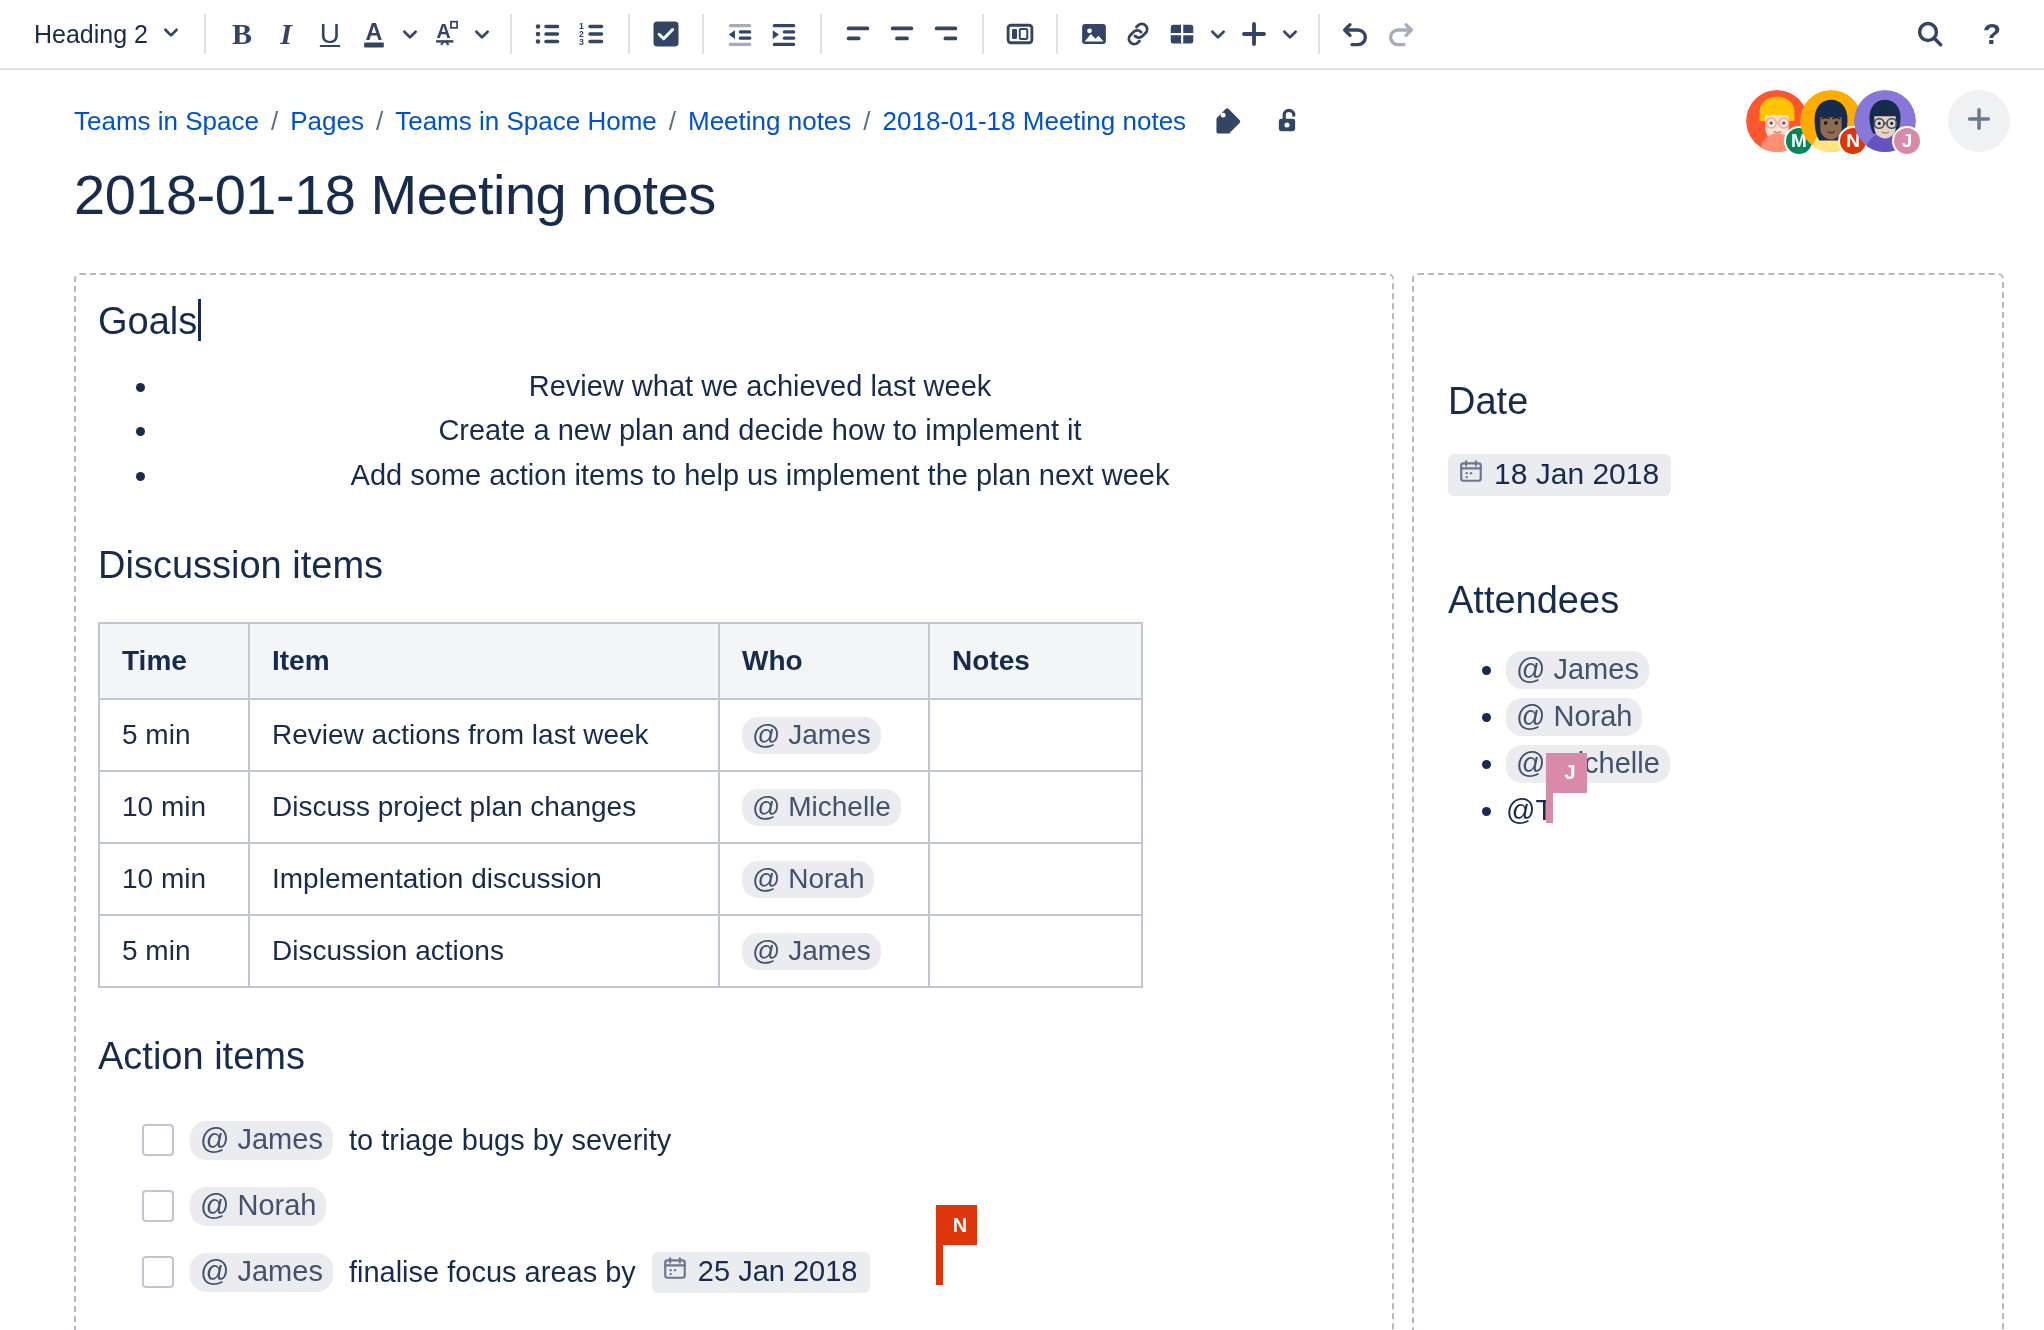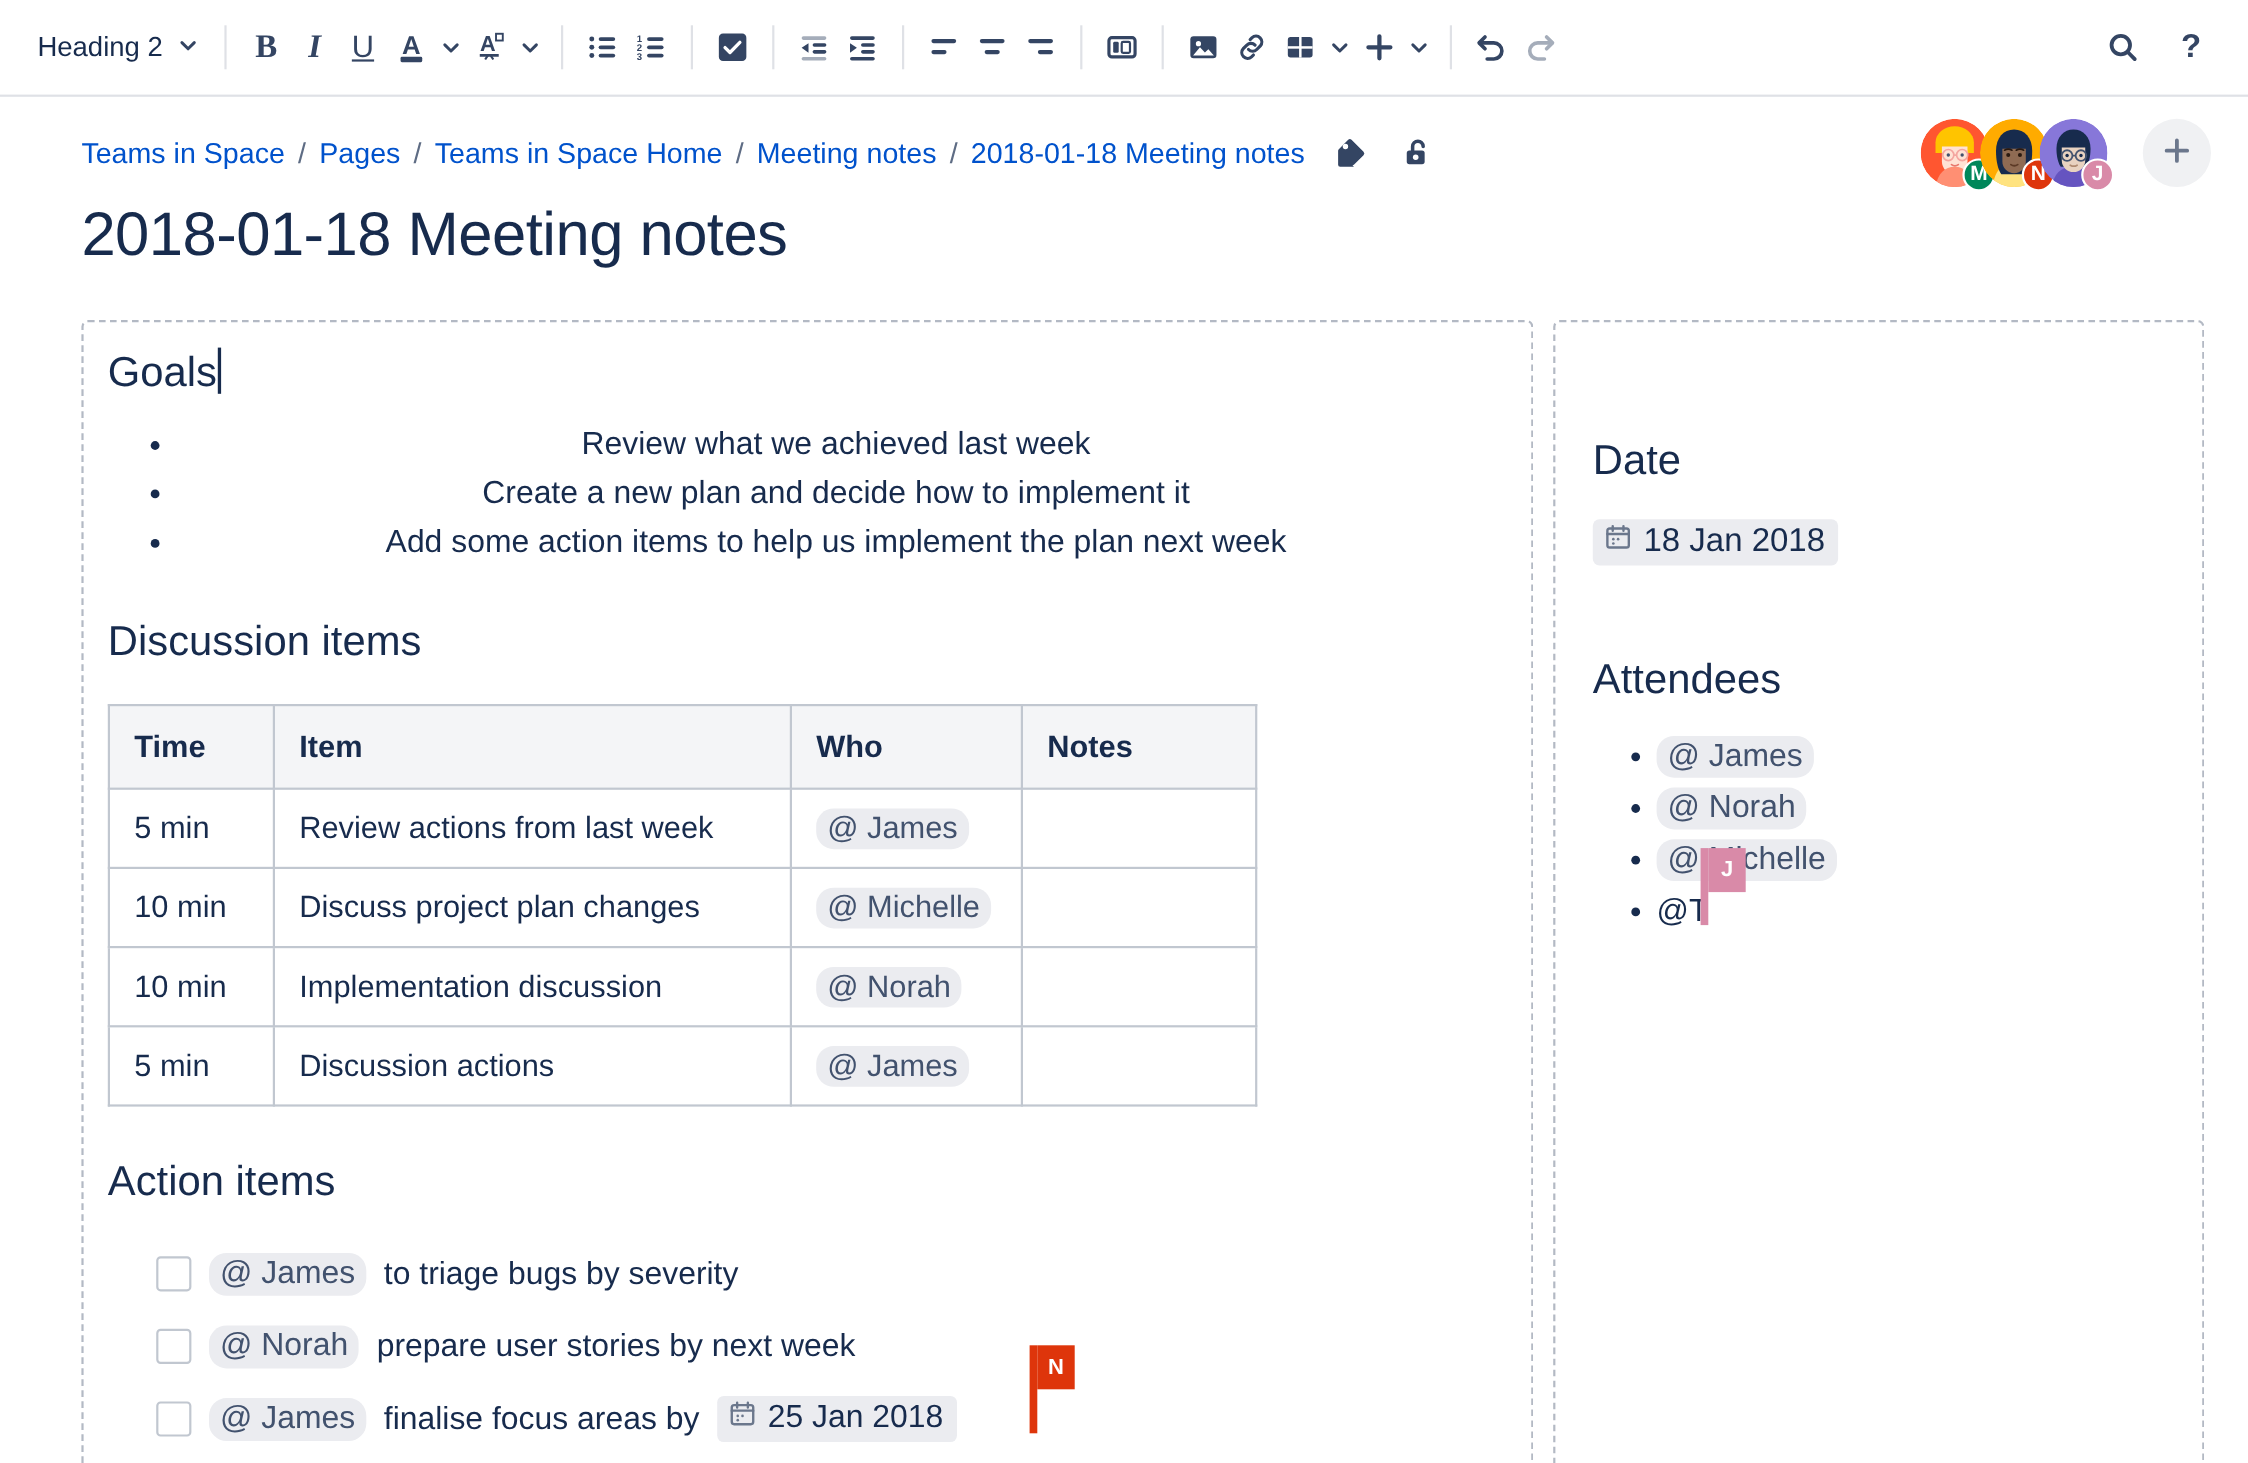--- a/index.html
+++ b/index.html
@@ -3,21 +3,21 @@
 <meta charset="utf-8">
 <style>
   html,body{margin:0;padding:0;}
   body{
     width:2044px;height:1330px;overflow:hidden;background:#ffffff;
     font-family:"Liberation Sans","DejaVu Sans",sans-serif;
     color:#172B4D;-webkit-font-smoothing:antialiased;
   }
   
   #toolbar{
-    height:88px;box-sizing:border-box;border-bottom:2px solid #DFE1E6;
+    height:70px;box-sizing:border-box;border-bottom:2px solid #DFE1E6;
     display:flex;align-items:center;padding:16px 26px;gap:0;background:#fff;
   }
   .tb-sep{width:2px;height:40px;background:#DFE1E6;margin:0 14px;flex:none;}
   .tb-btn{
     width:44px;height:44px;border-radius:4px;display:flex;align-items:center;
     justify-content:center;color:#344563;flex:none;cursor:pointer;
   }
   .tb-btn svg{display:block;}
   .tb-style{
     display:flex;align-items:center;gap:14px;height:44px;padding:0 10px 0 8px;
@@ -533,21 +533,20 @@
 
       <div id="actions">
         <div class="act">
           <span class="cbox"></span>
           <span class="mention">@ James</span>
           <span>to triage bugs by severity</span>
         </div>
         <div class="act">
           <span class="cbox"></span>
           <span class="mention">@ Norah</span>
-          <span>prepare user stories by next week</span>
         </div>
         <div class="act">
           <span class="cbox"></span>
           <span class="mention">@ James</span>
           <span>finalise focus areas by</span>
           <span class="datepill">
             <span>
               <svg class="cal-ico" viewBox="0 0 24 24" fill="none" stroke="#6B778C" stroke-width="2">
                   <rect x="3" y="5" width="18" height="16" rx="2"></rect>
                   <path d="M3 9.6h18M7.5 3v4M16.5 3v4" stroke-linecap="round"></path>

